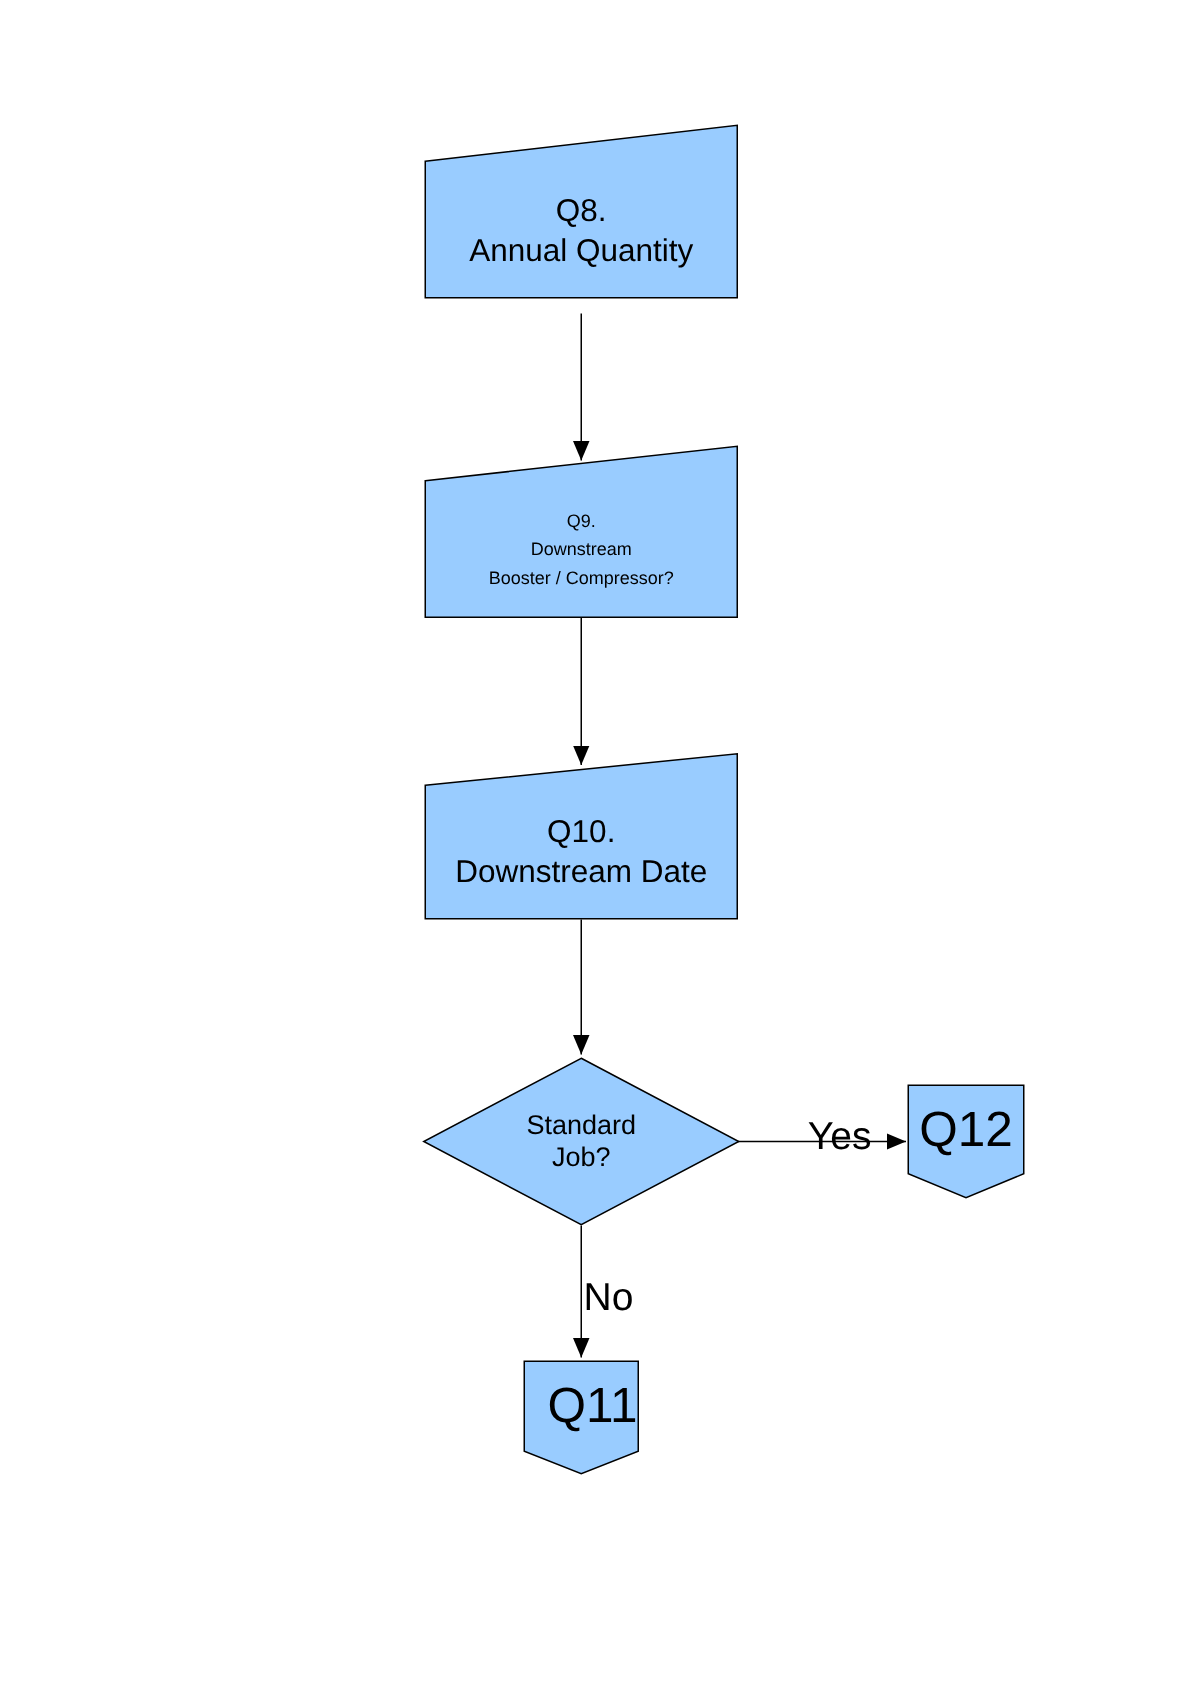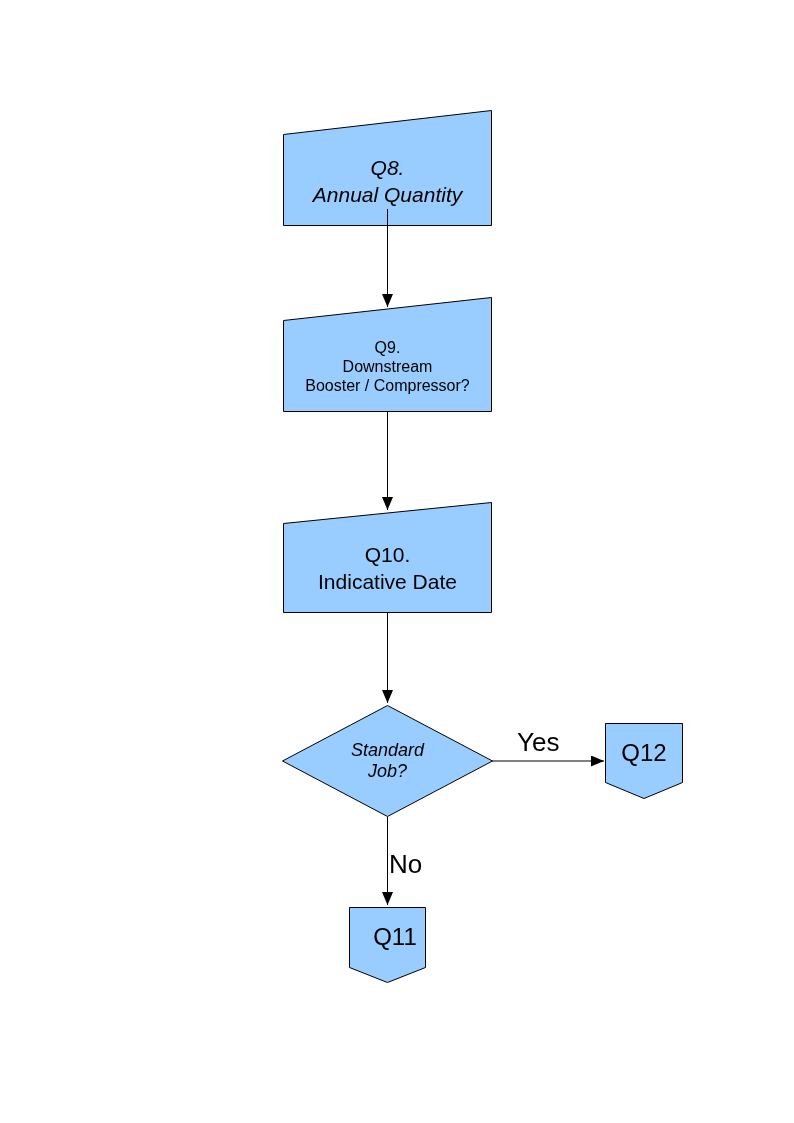--- a/index.html
+++ b/index.html
@@ -31,56 +31,56 @@
     left: 0; top: 0; right: 0; bottom: 0;
     display: flex;
     align-items: center;
     justify-content: center;
     text-align: center;
     white-space: pre-line;
     color: #000000;
     box-sizing: border-box;
   }
   .label-q8  { font-size: 21px; line-height: 27px; padding-top: 26px; }
-  .label-q9  { font-size: 16px; line-height: 19px; padding-top: 24px; }
+  .label-q9  { font-size: 12px; line-height: 19px; padding-top: 24px; }
   .label-q10 { font-size: 21px; line-height: 27px; padding-top: 20px; }
   .label-decision { font-size: 18px; line-height: 21px; }
-  .label-connector { font-size: 24px; bottom: auto; height: 60px; }
+  .label-connector { font-size: 33px; bottom: auto; height: 60px; }
   .connector-layer {
     position: absolute;
     left: 0; top: 0;
     width: 794px;
     height: 1123px;
     pointer-events: none;
   }
   .connector-layer line {
     stroke: #000000;
     stroke-width: 1;
   }
   .edge-label {
     position: absolute;
     color: #000000;
     font-size: 26px;
     line-height: 30px;
   }
   .edge-label-yes {
-    left: 517px; top: 727px; width: 64px;
-    text-align: left;
+    left: 517px; top: 742px; width: 64px;
+    text-align: right;
   }
   .edge-label-no {
     left: 389px; top: 849px;
     text-align: right;
   }
 </style>
 </head>
 <body>
 
 <div class="page">
 
-  <div class="node" style="left:283px; top:110px; width:209px; height:116px;font-style:italic;">
+  <div class="node" style="left:283px; top:83px; width:209px; height:116px;">
     <svg width="209" height="116" viewBox="0 0 209 116">
       <polygon points="0.5,24.5 208.5,0.5 208.5,115.5 0.5,115.5" fill="#99CCFF"></polygon>
     </svg>
     <div class="node-label label-q8">Q8.
 Annual Quantity</div>
   </div>
 
   <div class="node" style="left:283px; top:297px; width:209px; height:115px;">
     <svg width="209" height="115" viewBox="0 0 209 115">
       <polygon points="0.5,23.5 208.5,0.5 208.5,114.5 0.5,114.5" fill="#99CCFF"></polygon>
@@ -88,24 +88,24 @@
     <div class="node-label label-q9">Q9.
 Downstream
 Booster / Compressor?</div>
   </div>
 
   <div class="node" style="left:283px; top:502px; width:209px; height:111px;">
     <svg width="209" height="111" viewBox="0 0 209 111">
       <polygon points="0.5,21.5 208.5,0.5 208.5,110.5 0.5,110.5" fill="#99CCFF"></polygon>
     </svg>
     <div class="node-label label-q10">Q10.
-Indicative Date</div>
+Downstream Date</div>
   </div>
 
-  <div class="node" style="left:282px; top:705px; width:211px; height:112px;font-style:italic;">
+  <div class="node" style="left:282px; top:705px; width:211px; height:112px;">
     <svg width="211" height="112" viewBox="0 0 211 112">
       <polygon points="105.5,0.5 210.5,56 105.5,111.5 0.5,56" fill="#99CCFF"></polygon>
     </svg>
     <div class="node-label label-decision">Standard
 Job?</div>
   </div>
 
   <div class="node" style="left:605px; top:723px; width:78px; height:76px;">
     <svg width="78" height="76" viewBox="0 0 78 76">
       <polygon points="0.5,0.5 77.5,0.5 77.5,59.5 39,75.5 0.5,59.5" fill="#99CCFF"></polygon>

